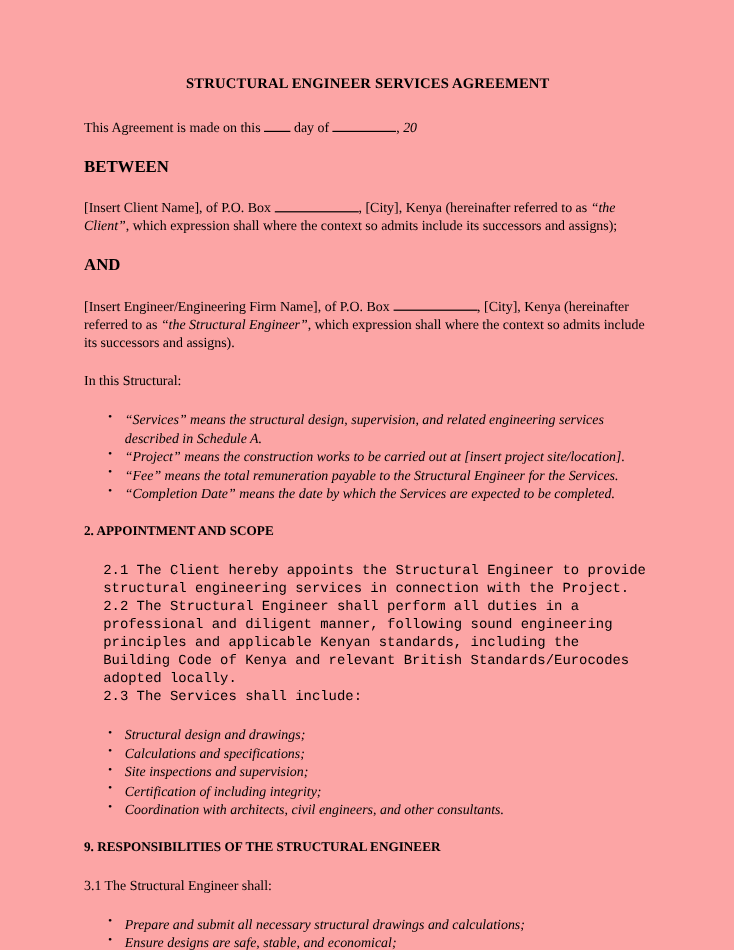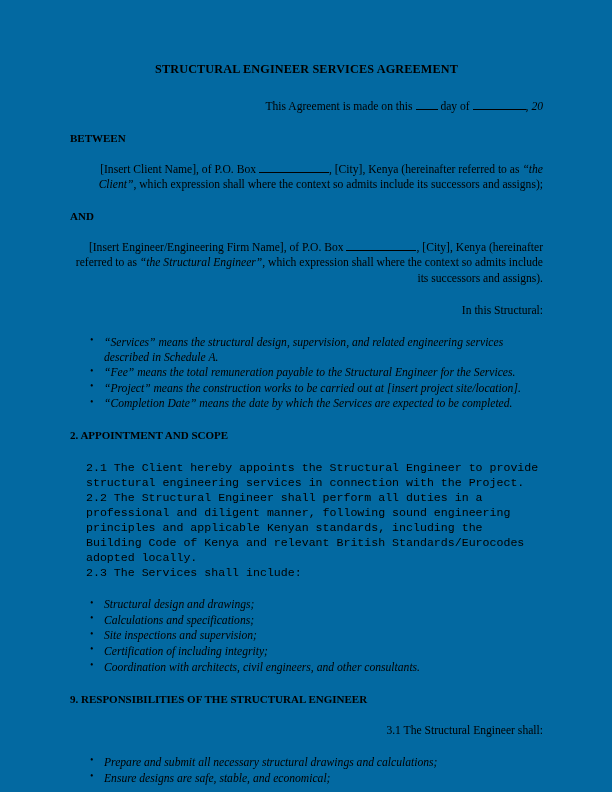--- a/index.html
+++ b/index.html
@@ -13,38 +13,38 @@
     font-family: "Liberation Serif", "DejaVu Serif", serif;
     color: #000000;
     -webkit-font-smoothing: antialiased;
   }
   .page {
     position: relative;
     width: 612px;
     height: 792px;
     box-sizing: border-box;
     padding: 62px 69px 24px 70px;
-    background: #0369a1;
+    background: #fca5a5;
   }
   .doc-title {
     text-align: center;
     font-weight: bold;
     font-size: 12.2px;
     letter-spacing: 0.15px;
     margin: 0 0 22px 0;
     line-height: 1.2;
   }
   .para {
     font-size: 11.6px;
     line-height: 1.30;
     margin: 12px 0 17px 0;
-    text-align: right;
+    text-align: left;
   }
   .heading {
-    font-size: 11px;
+    font-size: 14px;
     font-weight: bold;
     line-height: 1.3;
     margin: 0 0 17px 0;
   }
   .heading.big {
     font-size: 11px;
   }
   .block {
     font-size: 11.6px;
     line-height: 1.30;
@@ -112,22 +112,22 @@
 
   <div class="para">
     <span>[Insert Engineer/Engineering Firm Name], of P.O. Box</span>
     <span class="fill fill-l"></span><span>, [City], Kenya (hereinafter referred to as</span>
     <span class="ital">“the Structural Engineer”</span><span>, which expression shall where the context so admits include its successors and assigns).</span>
   </div>
 
   <div class="para">In this Structural:</div>
   <ul class="bullets">
     <li>“Services” means the structural design, supervision, and related engineering services described in Schedule A.</li>
+    <li>“Project” means the construction works to be carried out at [insert project site/location].</li>
     <li>“Fee” means the total remuneration payable to the Structural Engineer for the Services.</li>
-    <li>“Project” means the construction works to be carried out at [insert project site/location].</li>
     <li>“Completion Date” means the date by which the Services are expected to be completed.</li>
   </ul>
 
   <div class="heading big">2. APPOINTMENT AND SCOPE</div>
   <div class="block">
     <span class="ln">2.1 The Client hereby appoints the Structural Engineer to provide structural engineering services in connection with the Project.</span>
     <span class="ln">2.2 The Structural Engineer shall perform all duties in a professional and diligent manner, following sound engineering principles and applicable Kenyan standards, including the Building Code of Kenya and relevant British Standards/Eurocodes adopted locally.</span>
     <span class="ln">2.3 The Services shall include:</span>
   </div>
   <ul class="bullets">

